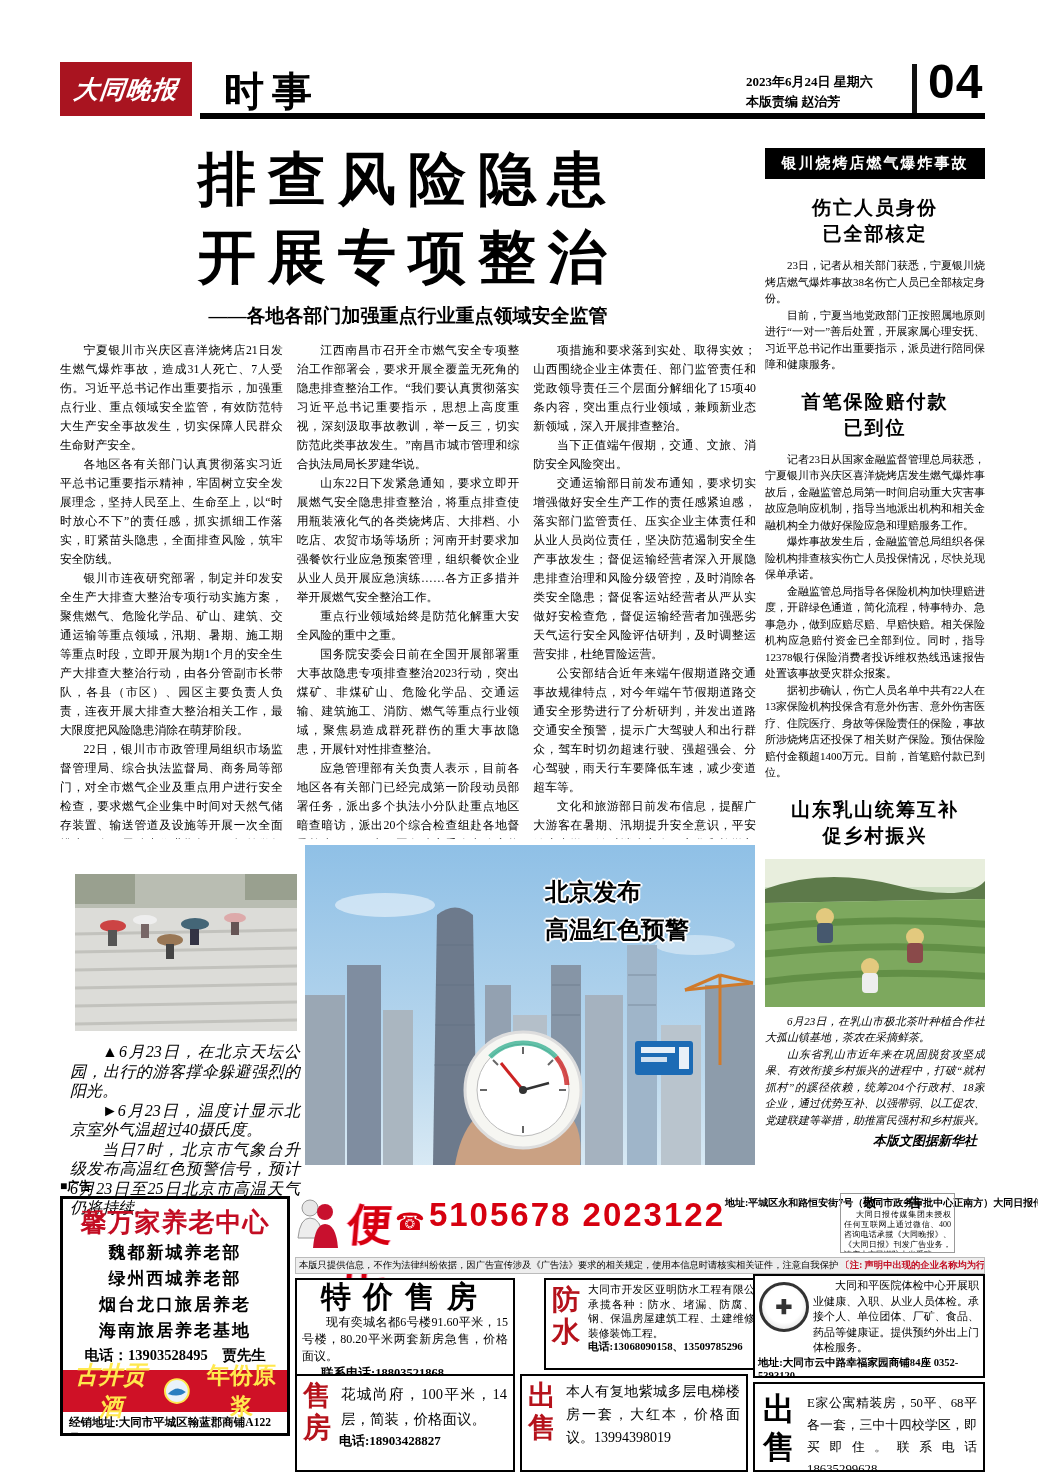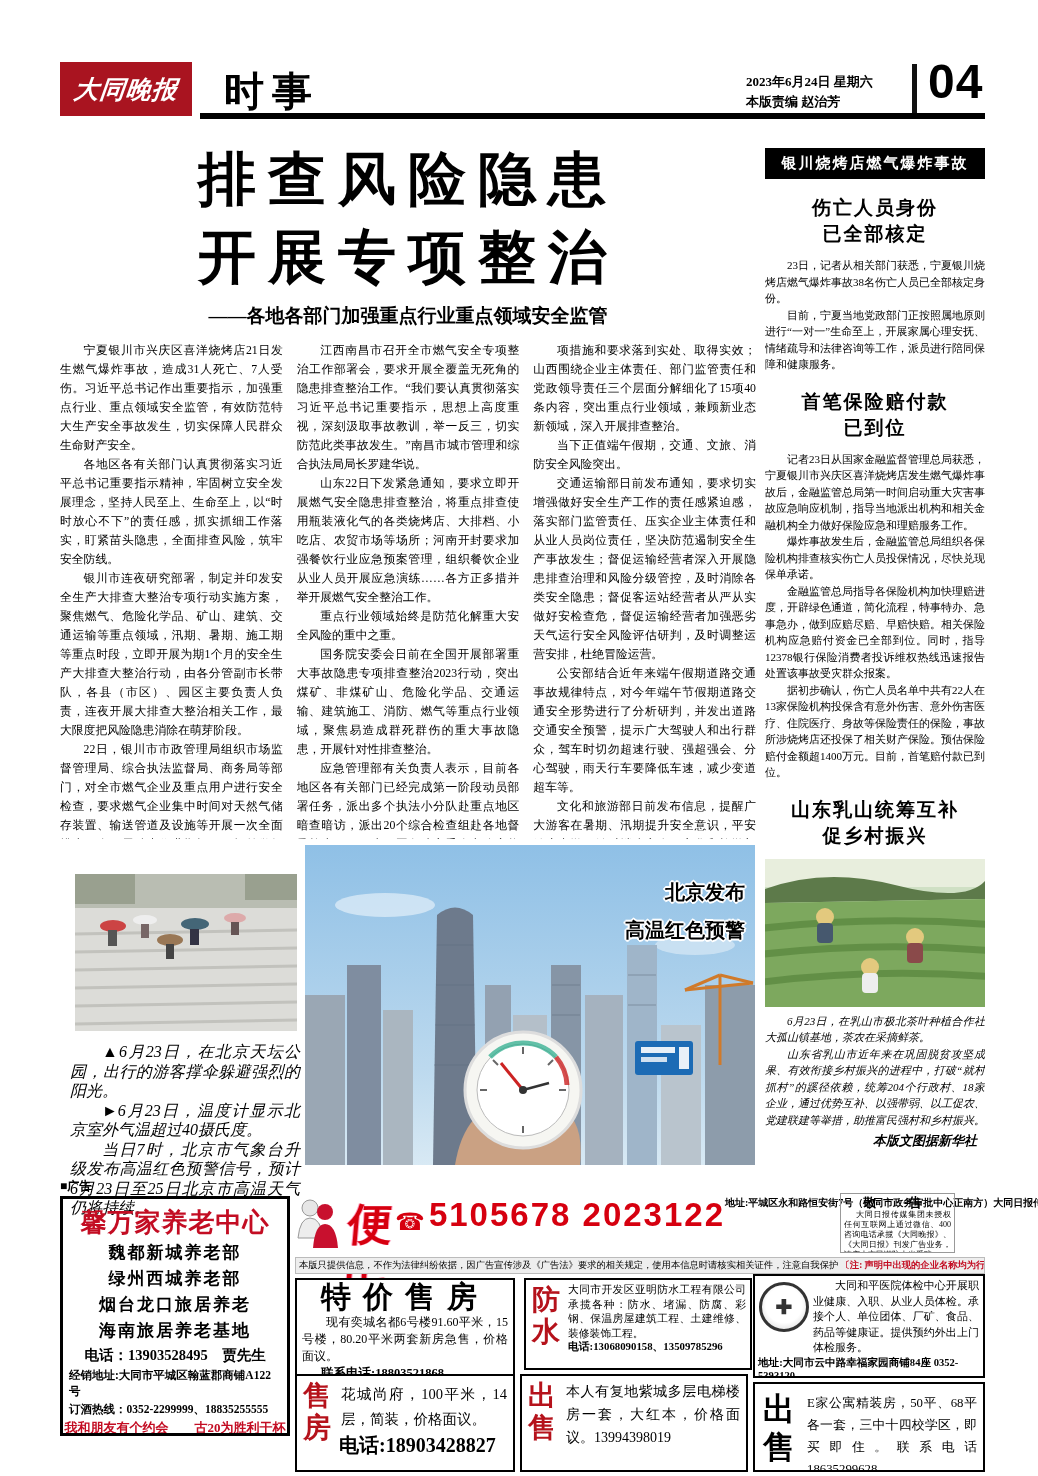--- a/index.html
+++ b/index.html
@@ -23,22 +23,22 @@
   #subtitle{position:absolute;left:60px;top:303px;width:696px;text-align:center;font-size:19px;font-weight:bold;}
   #columns{position:absolute;left:60px;top:341px;width:696px;height:498px;display:flex;gap:14px;overflow:hidden;}
   .col{flex:1;font-size:11.8px;line-height:19px;text-align:justify;overflow:hidden;}
   .col p, .bodytext p{margin:0;text-indent:2em;text-align:justify;}
   
   #left-photo{position:absolute;left:75px;top:874px;width:222px;height:157px;overflow:hidden;}
   #left-captions{position:absolute;left:70px;top:1042px;width:230px;font-size:16px;line-height:19.5px;
             font-style:italic;}
   #left-captions p{margin:0;text-indent:2em;text-align:justify;}
   #center-photo{position:absolute;left:305px;top:845px;width:450px;height:320px;overflow:hidden;}
-  #photo-overlay{position:absolute;left:240px;top:28px;width:200px;text-align:right;
-            font-family:"Liberation Sans",sans-serif;font-weight:900;font-size:20px;line-height:38px;color:#000;
+  #photo-overlay{position:absolute;left:240px;top:28px;width:200px;text-align:left;
+            font-family:"Liberation Sans",sans-serif;font-weight:900;font-size:24px;line-height:38px;color:#000;
             text-shadow:-2px 0 #fff,2px 0 #fff,0 -2px #fff,0 2px #fff,-1px -1px #fff,1px 1px #fff,-1px 1px #fff,1px -1px #fff;}
   
   #sidebar{position:absolute;left:765px;top:148px;width:220px;height:1020px;overflow:hidden;}
   #sidebar-tag{background:#000;color:#fff;text-align:center;font-size:15px;font-weight:bold;
             letter-spacing:2px;padding:6px 0;}
   .sb-title{text-align:center;font-size:19px;font-weight:900;line-height:26px;letter-spacing:2px;
             font-family:"Liberation Sans",sans-serif;margin:16px 0 10px;}
   .sb-body{font-size:11px;line-height:16.5px;}
   .sb-body p{margin:0;text-indent:2em;text-align:justify;}
   #tea-photo{width:220px;height:148px;margin:8px 0 6px;overflow:hidden;}
@@ -79,32 +79,32 @@
   #disclaimer-note{color:#c30d23;font-weight:bold;}
   .adbox{position:absolute;border:2px solid #000;box-sizing:border-box;overflow:hidden;background:#fff;}
   #ad-tejia{left:295px;top:1278px;width:220px;height:100px;text-align:left;}
   #tejia-title{text-align:center;font-size:30px;font-weight:900;letter-spacing:12px;line-height:34px;
             font-family:"Liberation Sans",sans-serif;}
   #tejia-body{font-size:12px;line-height:17px;padding:0 5px;text-indent:2em;margin:0;text-align:justify;}
   #tejia-phone{font-size:12.5px;font-weight:bold;padding-left:24px;}
   .vlabel{color:#b5121b;font-weight:900;width:34px;font-size:28px;line-height:1.15;word-break:break-all;
             font-family:"Liberation Sans",sans-serif;flex:0 0 34px;margin:4px 2px 0 6px;}
   .ad-flex{display:flex;}
-  #ad-fangshui{left:524px;top:1278px;width:228px;height:92px;}
+  #ad-fangshui{left:544px;top:1278px;width:228px;height:92px;}
   #fangshui-body{font-size:10.8px;line-height:14.5px;padding:2px 4px 0 0;margin:0;text-align:justify;}
   #fangshui-phone{font-size:10.8px;font-weight:bold;}
   #ad-hospital{left:753px;top:1274px;width:232px;height:104px;}
   #hospital-logo{flex:0 0 44px;width:44px;height:44px;border-radius:50%;border:3px solid #333;margin:6px 2px 0 4px;
             display:flex;align-items:center;justify-content:center;font-size:20px;font-weight:bold;color:#333;
             background:radial-gradient(circle at 50% 45%,#fff 55%,#ccc 100%);}
   #hospital-body{font-size:11px;line-height:15.5px;margin:2px 4px 0 2px;text-align:justify;text-indent:2em;}
   #hospital-addr{font-size:10.6px;font-weight:bold;padding:0 3px;}
   #ad-shoufang{left:295px;top:1374px;width:220px;height:98px;}
   #shoufang-body{font-size:14.5px;line-height:25px;padding:6px 6px 0 2px;margin:0;text-align:justify;}
-  #shoufang-phone{font-size:20px;font-weight:bold;}
+  #shoufang-phone{font-size:13px;font-weight:bold;}
   #ad-chushou1{left:520px;top:1374px;width:228px;height:98px;}
   #chushou1-body{font-size:14px;line-height:23px;padding:4px 6px 0 2px;margin:0;text-align:justify;}
   #ad-chushou2{left:753px;top:1382px;width:232px;height:90px;}
   .vlabel-black{color:#000;font-weight:900;width:38px;font-size:32px;line-height:1.2;word-break:break-all;
             font-family:"Liberation Sans",sans-serif;flex:0 0 38px;margin:6px 2px 0 8px;}
   #chushou2-body{font-size:12.8px;line-height:22px;padding:8px 6px 0 4px;margin:0;text-align:justify;}
 </style>
 </head>
 <body>
 
@@ -259,21 +259,21 @@
 
   <div id="sidebar">
     <div id="sidebar-tag">银川烧烤店燃气爆炸事故</div>
 
     <div class="sb-title">
       <div>伤亡人员身份</div>
       <div>已全部核定</div>
     </div>
     <div class="sb-body">
       <p>23日，记者从相关部门获悉，宁夏银川烧烤店燃气爆炸事故38名伤亡人员已全部核定身份。</p>
-      <p>目前，宁夏当地党政部门正按照属地原则进行“一对一”生命至上，开展家属心理安抚、情绪疏导和法律咨询等工作，派员进行陪同保障和健康服务。</p>
+      <p>目前，宁夏当地党政部门正按照属地原则进行“一对一”善后处置，开展家属心理安抚、习近平总书记作出重要指示，派员进行陪同保障和健康服务。</p>
     </div>
 
     <div class="sb-title">
       <div>首笔保险赔付款</div>
       <div>已到位</div>
     </div>
     <div class="sb-body">
       <p>记者23日从国家金融监督管理总局获悉，宁夏银川市兴庆区喜洋烧烤店发生燃气爆炸事故后，金融监管总局第一时间启动重大灾害事故应急响应机制，指导当地派出机构和相关金融机构全力做好保险应急和理赔服务工作。</p>
       <p>爆炸事故发生后，金融监管总局组织各保险机构排查核实伤亡人员投保情况，尽快兑现保单承诺。</p>
       <p>金融监管总局指导各保险机构加快理赔进度，开辟绿色通道，简化流程，特事特办、急事急办，做到应赔尽赔、早赔快赔。相关保险机构应急赔付资金已全部到位。同时，指导12378银行保险消费者投诉维权热线迅速报告处置该事故受灾群众报案。</p>
@@ -314,20 +314,28 @@
 
   <div id="ad-label">■广告</div>
 
   <div id="left-ad">
     <div id="nursing-title">馨万家养老中心</div>
     <div class="nursing-line">魏都新城养老部</div>
     <div class="nursing-line">绿州西城养老部</div>
     <div class="nursing-line">烟台龙口旅居养老</div>
     <div class="nursing-line">海南旅居养老基地</div>
     <div id="nursing-phone">电话：13903528495　贾先生</div>
+    <div id="liquor-banner">
+      <span id="liquor-name">古井贡酒</span>
+      <svg width="26" height="26" viewBox="0 0 26 26">
+        <circle cx="13" cy="13" r="12" fill="#e9f2fa" stroke="#ffe84d" stroke-width="2"></circle>
+        <path d="M4 16 Q13 6 22 14 Q15 20 4 16 Z" fill="#2a7ec0"></path>
+      </svg>
+      <span id="liquor-series">年份原浆</span>
+    </div>
     <div class="liquor-addr">经销地址:大同市平城区翰蓝郡商铺A122号</div>
     <div class="liquor-addr">订酒热线：0352-2299999、18835255555</div>
     <div id="liquor-slogan">我和朋友有个约会　　古20为胜利干杯</div>
   </div>
 
   <div id="convenience-banner">
     <svg id="people-icon" viewBox="0 0 46 56">
       <circle cx="15" cy="12" r="8" fill="#e6e6e6" stroke="#999"></circle>
       <path d="M3 42 Q5 22 15 22 Q26 22 28 42 Z" fill="#ededed" stroke="#999"></path>
       <circle cx="30" cy="16" r="8" fill="#c8102e"></circle>

